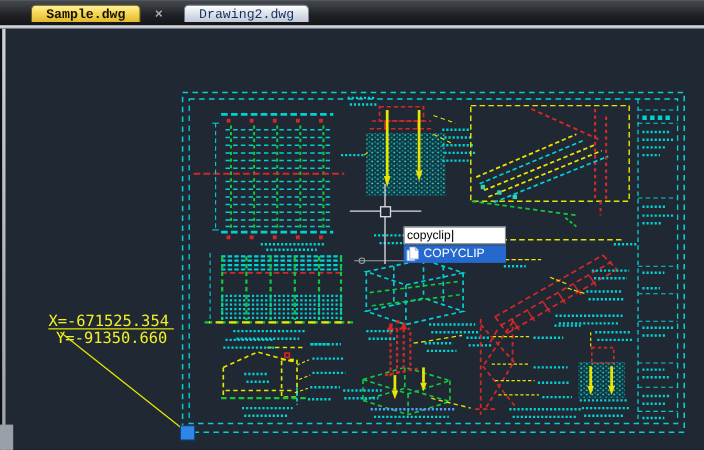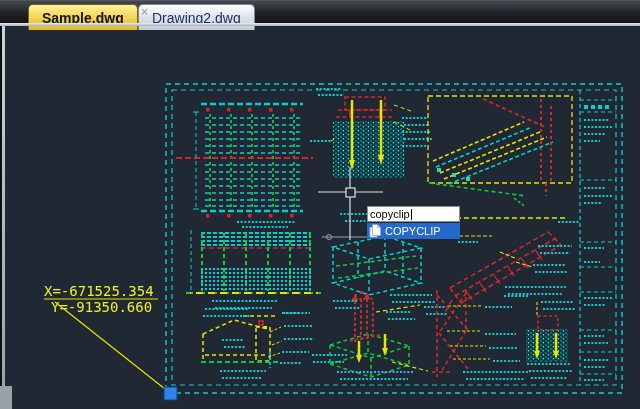--- a/index.html
+++ b/index.html
@@ -10,34 +10,34 @@
     font-family:"Liberation Sans", sans-serif;
   }
   
   .tabbar {
     position:absolute; left:0; top:0; right:0; height:23px;
     background:linear-gradient(#45494f, #202226 55%, #131518);
     border-top:1px solid #53575e;
     z-index:8;
   }
   .tab {
-    position:absolute; top:3px; height:26px;
+    position:absolute; top:3px; height:16px;
     display:flex; align-items:center;
-    padding:0 13px; font-size:14px;
+    padding:0 13px; font-size:12px;
     border-radius:5px 5px 0 0;
-    cursor:default; white-space:nowrap;
+    cursor:default; white-space:nowrap;font-family:Liberation Mono, monospace;
   }
   .tab.active {
     left:28px;
     background:linear-gradient(#fff2a0, var(--active_tab) 55%, #e0ba2c);
     border:1px solid #77621a; border-bottom:none;
     color:#141200; font-weight:bold;
   }
   .tab.inactive {
-    left:138px;
+    left:167px;
     background:linear-gradient(#ffffff, #e0e5ec 45%, #c2cad8);
     border:1px solid #7e8798; border-bottom:none;
     color:#17315f;
   }
   .tab-close {
     position:absolute; left:138px; top:5px;
     width:13px; height:13px; line-height:12px; text-align:center;
     color:#a9adb5; font-size:12px; font-weight:bold; z-index:9;
   }
   .tabstrip-edge {

